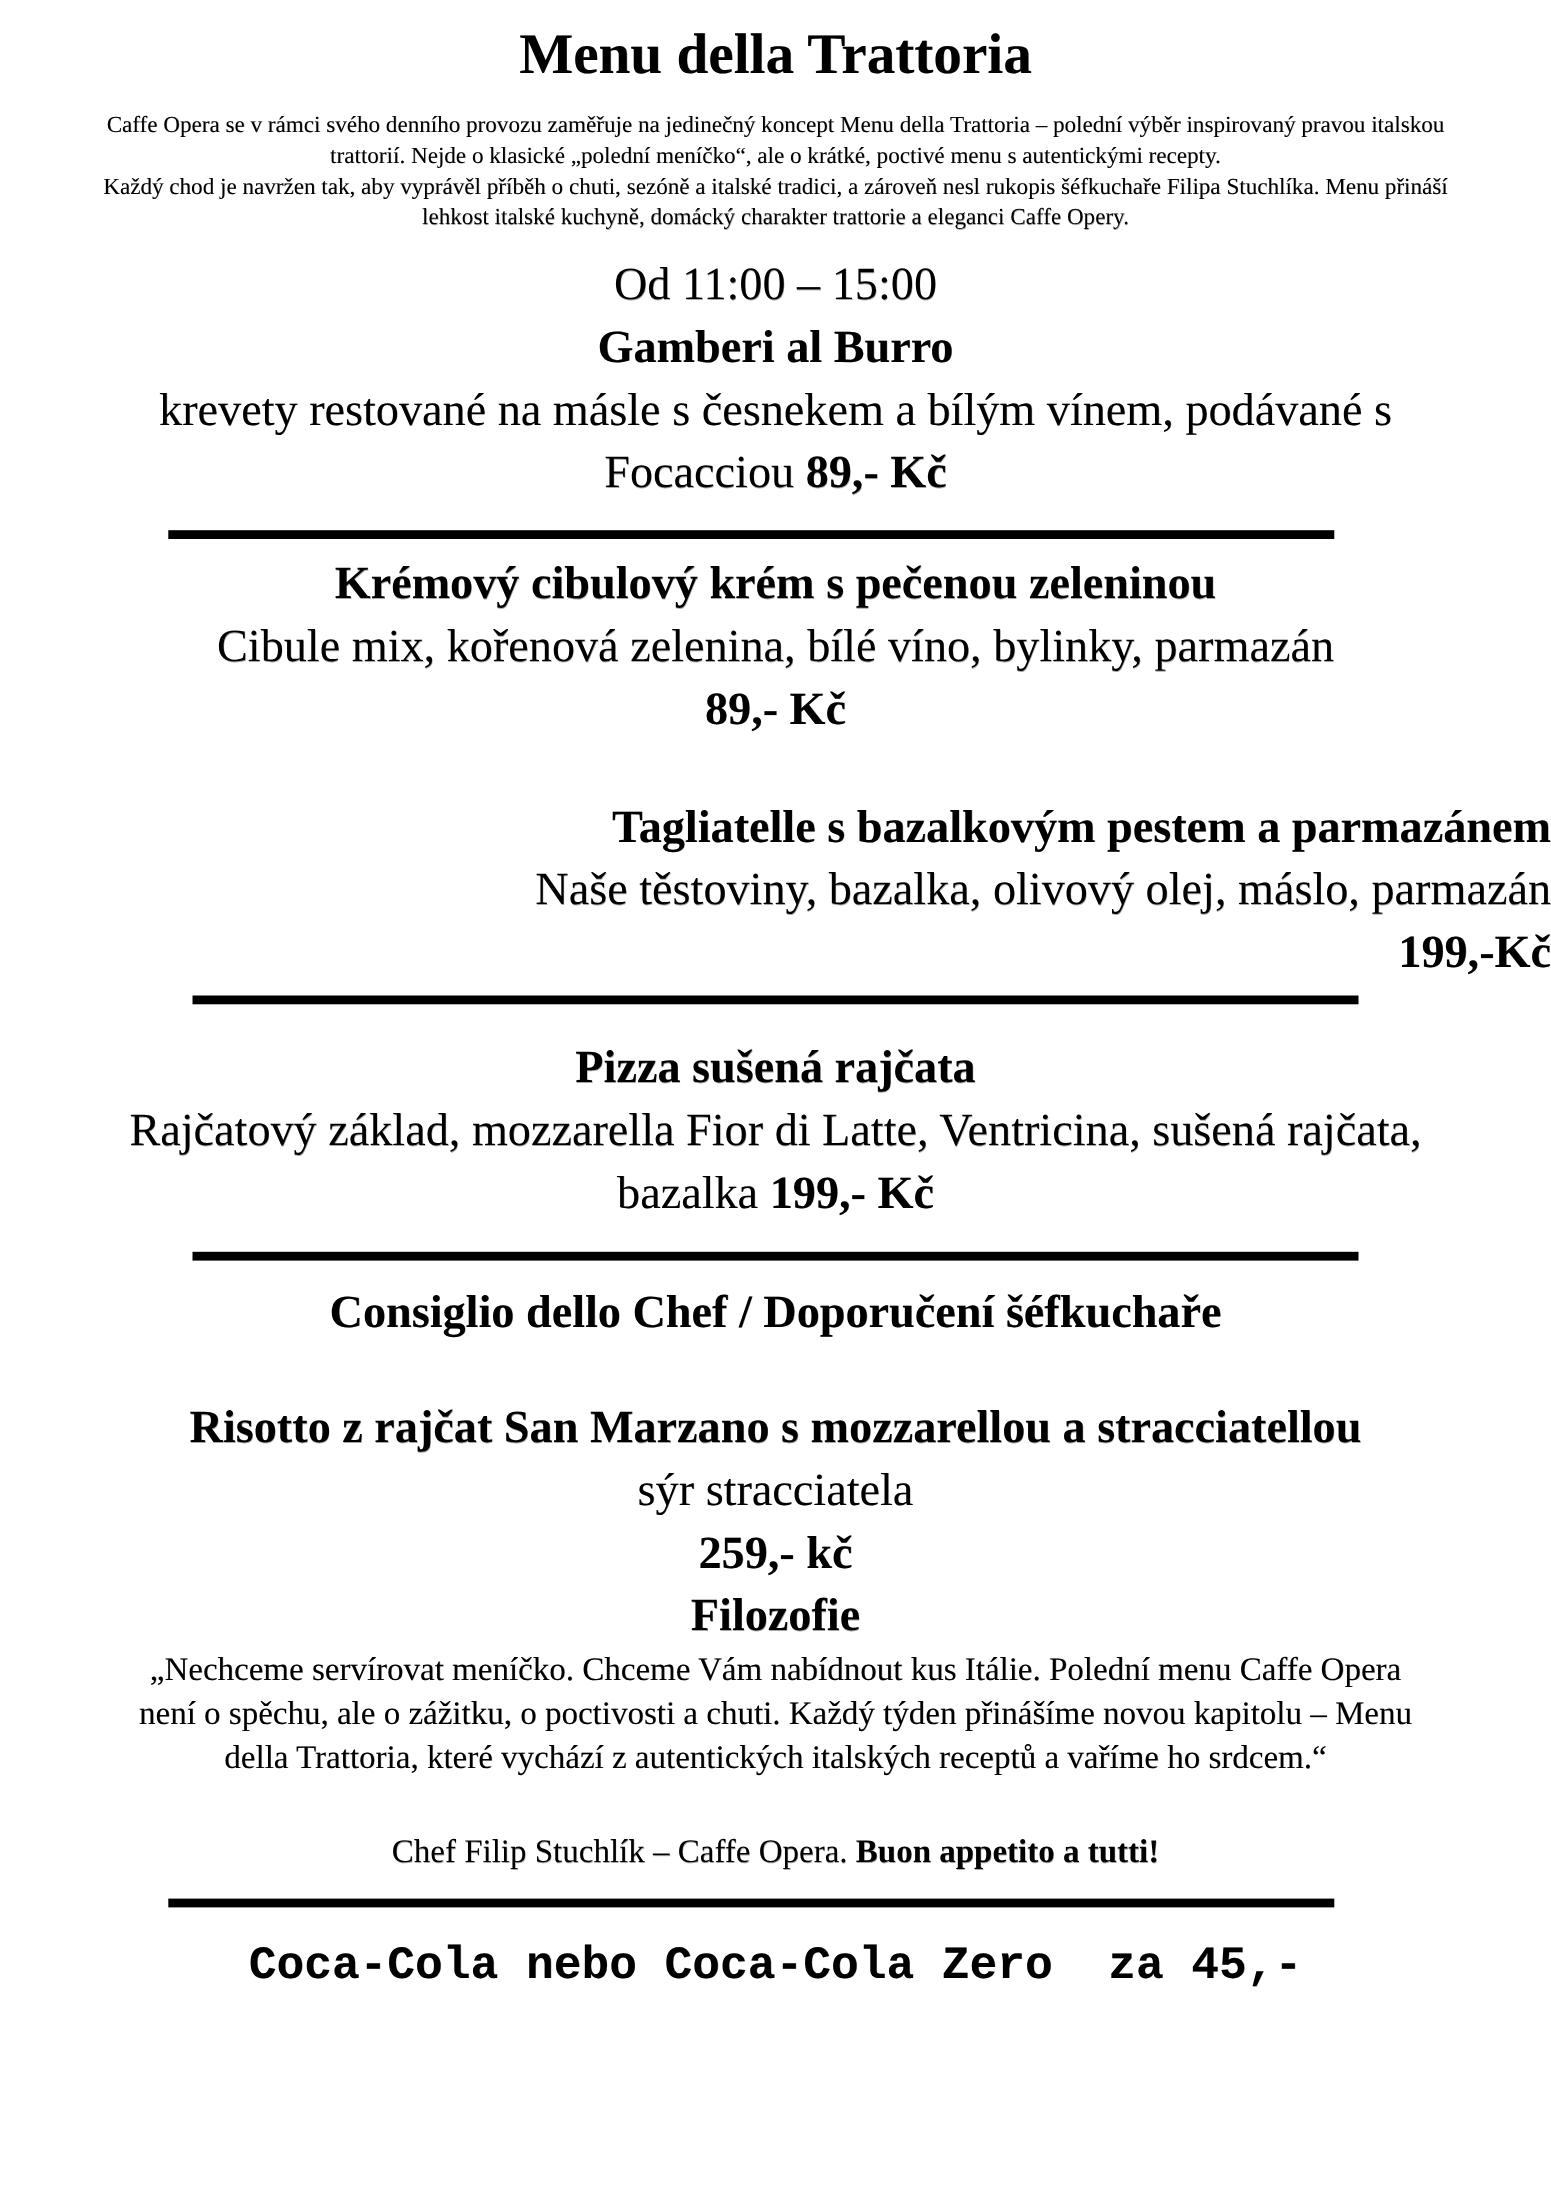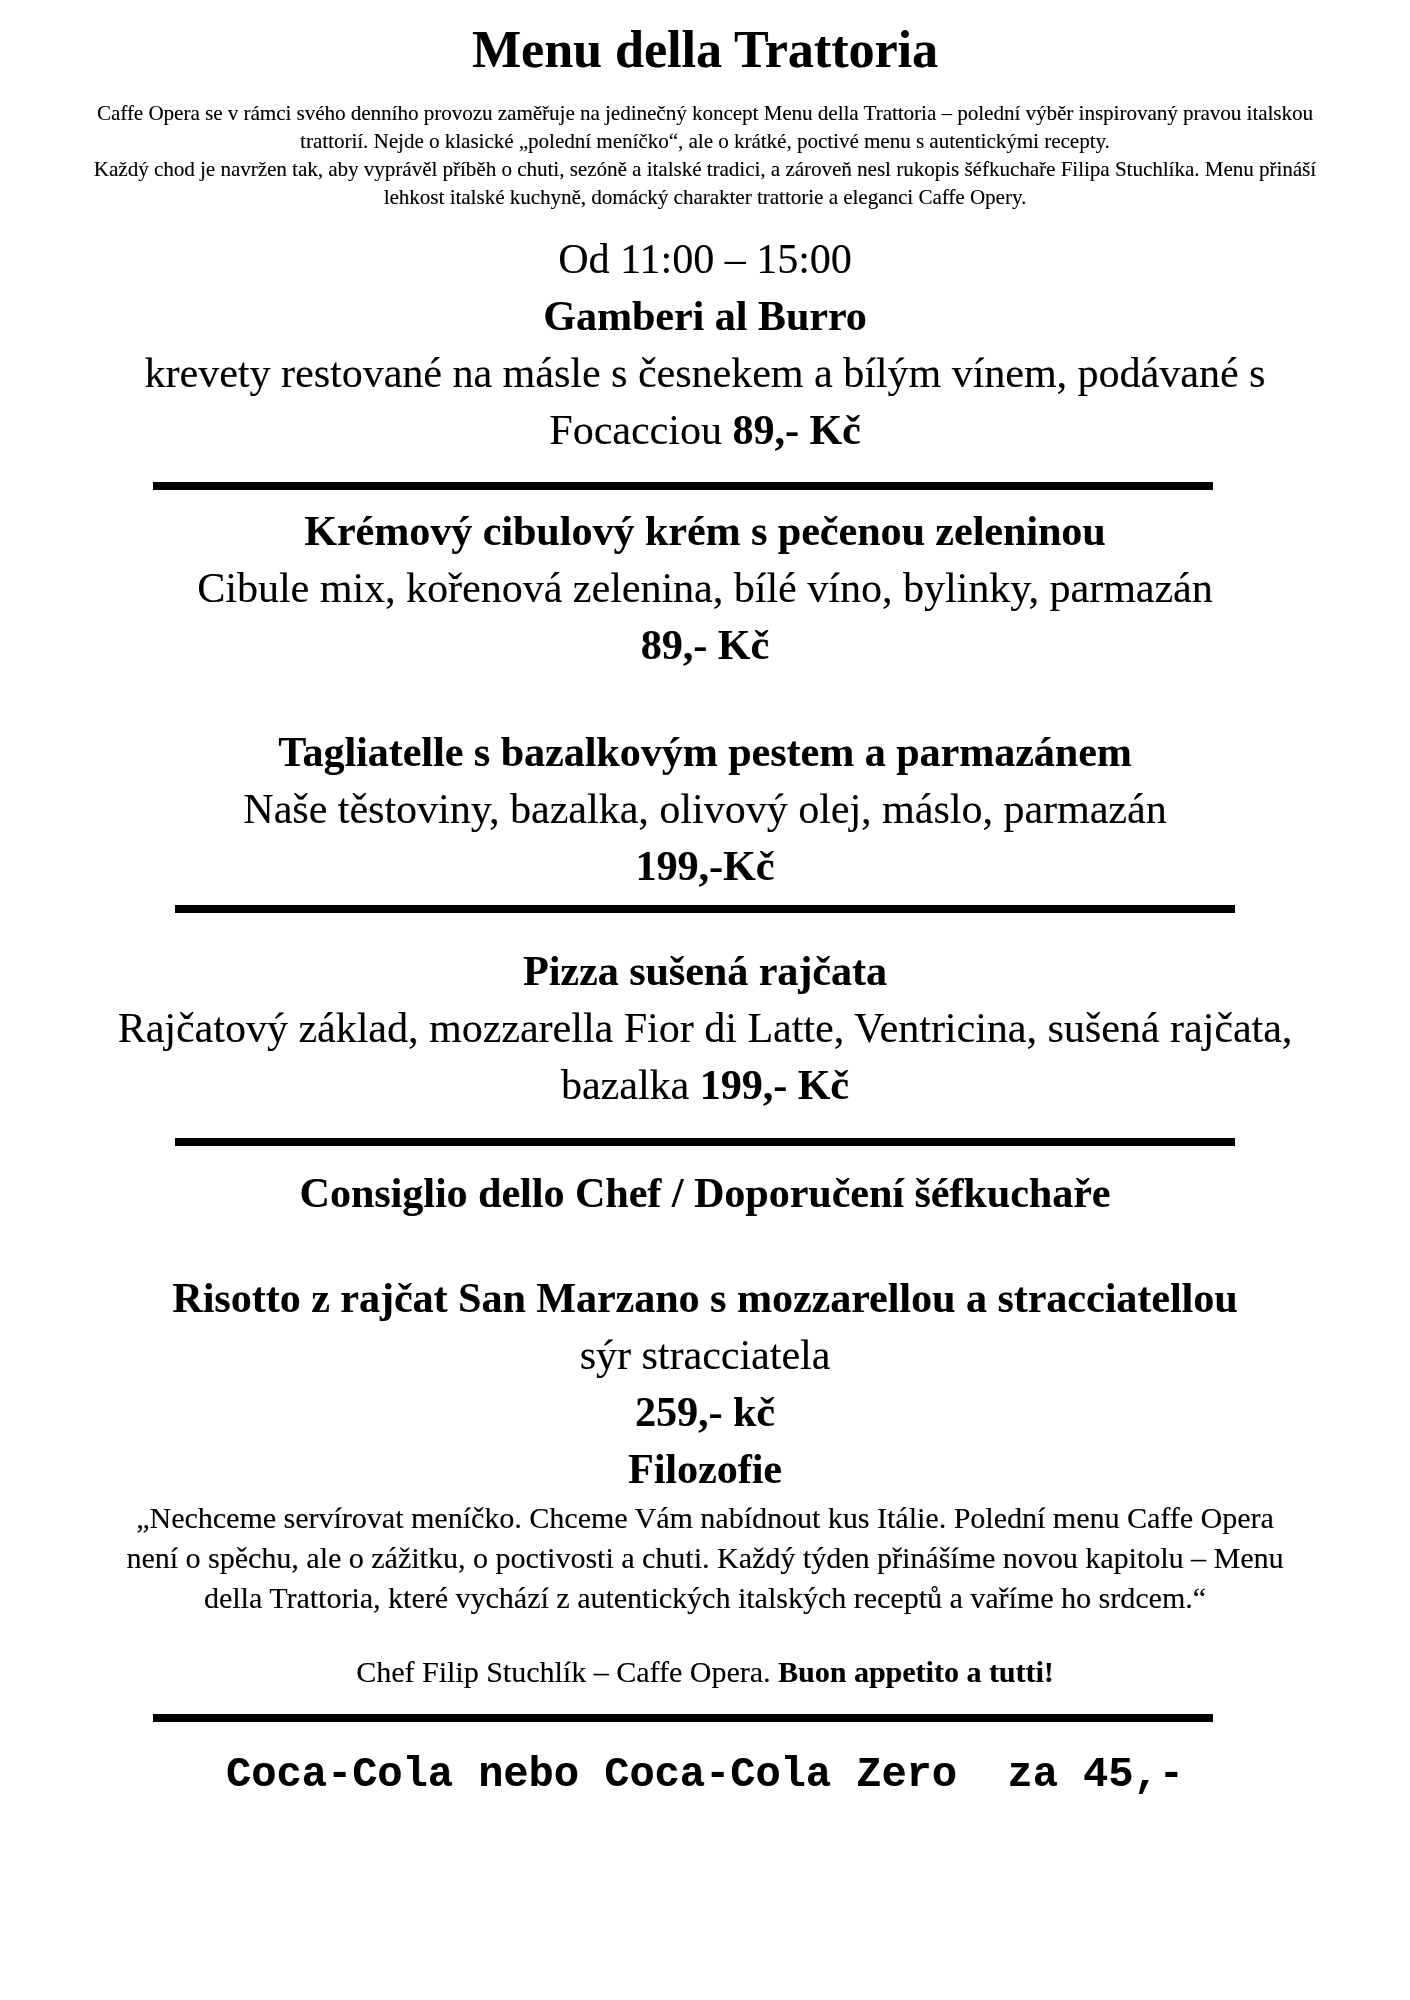--- a/index.html
+++ b/index.html
@@ -14,27 +14,27 @@
   .intro{margin-top:22px;font-size:21px;line-height:28px;white-space:pre-line;}
   .menu-text{font-size:42px;line-height:57px;}
   .b{font-weight:bold;}
   .divider{height:8px;background:#000000;width:1060px;}
   .d1{margin:23px 0 0 153px;}
   .d2{margin:10px 0 0 175px;}
   .d3{margin:24px 0 0 175px;}
   .d4{margin:22px 0 0 153px;}
   .block-hours{margin-top:20px;}
   .block-kremovy{margin-top:13px;}
-  .block-tagliatelle{margin-top:50px;}
+  .block-tagliatelle{margin-top:50px;text-align:right;}
   .heading-consiglio{margin-top:19px;}
   .block-pizza{margin-top:30px;}
   .block-risotto{margin-top:48px;}
   .heading-filozofie{}
   .quote{font-size:30px;line-height:40px;white-space:pre-line;}
-  .signature{font-size:30px;line-height:40px;margin-top:34px;}
+  .signature{font-size:30px;line-height:40px;margin-top:46px;}
   .drinks-line{font-size:42px;line-height:57px;margin-top:25px;white-space:pre-wrap;font-family:Liberation Mono, monospace;}
 </style>
 </head>
 <body>
 
 <div class="page">
 
   <div class="doc-title">Menu della Trattoria</div>
 
   <div class="intro">Caffe Opera se v rámci svého denního provozu zaměřuje na jedinečný koncept Menu della Trattoria – polední výběr inspirovaný pravou italskou

